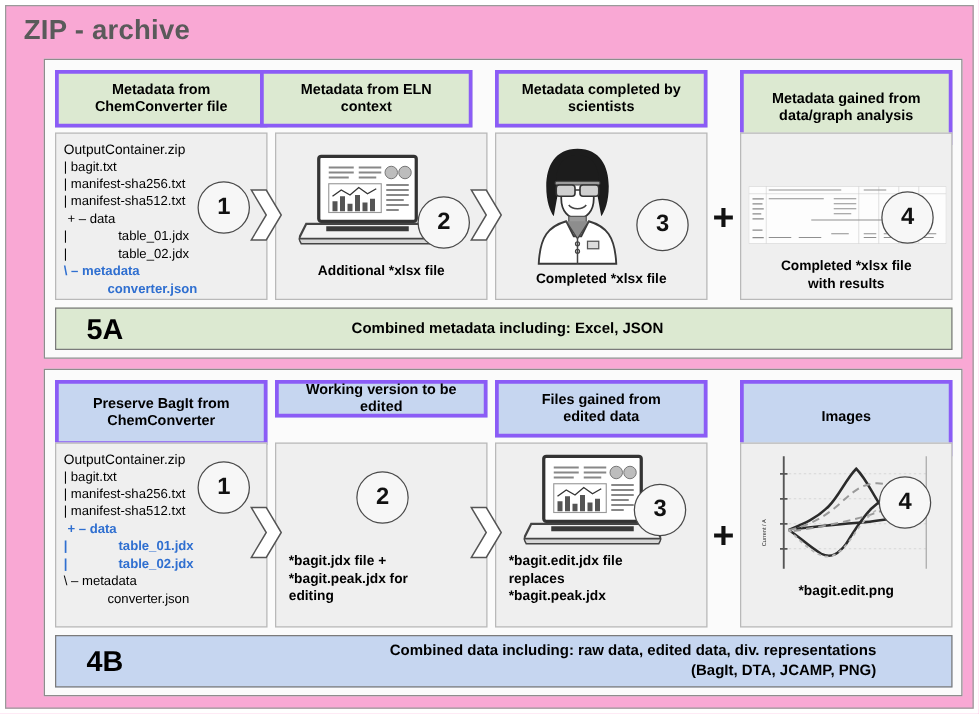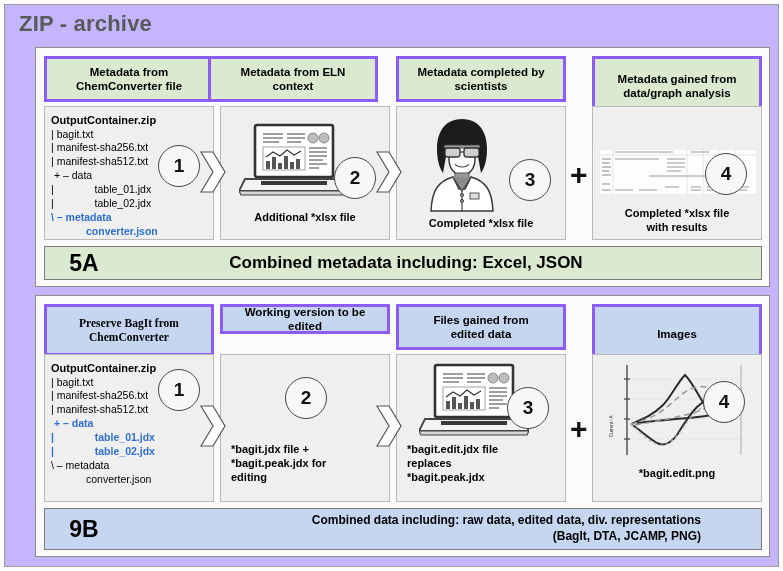--- a/index.html
+++ b/index.html
@@ -8,21 +8,21 @@
     width:783px; height:571px;
     background:#ffffff;
     font-family:"Liberation Sans", sans-serif;
     color:#000;
     overflow:hidden;
   }
   .page-frame {
     position:absolute; left:4px; top:4px;
     width:775px; height:563px;
     border:1px solid #9a9a9a;
-    background:#c4b5fd;
+    background:#f9a8d4;
   }
   .page-title {
     position:absolute; left:14px; top:6px;
     font-size:22px; font-weight:bold; color:#5a5a5a;
     letter-spacing:0.2px;
   }
 
   
   .group {
     position:absolute;
@@ -52,21 +52,21 @@
   }
 
   
   .tree {
     position:absolute; left:6px; top:6px; right:6px;
     font-size:10.5px; line-height:1.32;
     font-family:"Liberation Sans", sans-serif;
     white-space:pre;
   }
   .tree .ln { display:block; }
-  .tree .bold { font-weight:bold; font-size:11px; }
+  .tree .bold { font-weight:normal; font-size:11px; }
   .tree .blue { color:#2f6fd0; font-weight:bold; }
   .tree .blk { color:#000; }
 
   
   .circle {
     position:absolute;
     width:42px; height:42px;
     border:1.6px solid #4a4a4a;
     border-radius:50%;
     background:#f7f7f7;
@@ -100,21 +100,21 @@
   .sumbar.green { background:#dce9d1; }
   .sumbar.blue  { background:#c6d6f0; }
   .sumbar .code {
     width:66px; text-align:center; padding-left:12px;
     font-size:23px; font-weight:bold;
   }
   .sumbar .txt {
     flex:1; text-align:center; font-weight:bold; line-height:1.3;
     padding-right:60px;
   }
-  #sum-a .txt { font-size:17px; }
+  #sum-a .txt { font-size:12px; }
   #sum-b .txt { font-size:12px;text-align:right; }
 
   
   .laptop { position:absolute; }
 
   
   .sheet { position:absolute; }
 
   
   .person { position:absolute; }
@@ -283,21 +283,21 @@
     </div>
 
     <div class="sumbar green" id="sum-a" style="left:8px; top:198px; width:718px; height:34px;">
       <div class="code">5A</div>
       <div class="txt">Combined metadata including: Excel, JSON</div>
     </div>
   </div>
 
   <div class="group" id="group-b">
 
-    <div class="hdr blue" style="left:8px;  top:8px;  width:170px; height:52px;font-family:Liberation Serif, serif;">
+    <div class="hdr blue" style="left:8px;  top:8px;  width:170px; height:52px;">
       <span>Preserve BagIt from<br>ChemConverter</span>
     </div>
     <div class="hdr blue" style="left:184px; top:8px; width:170px; height:30px;">
       <span>Working version to be<br>edited</span>
     </div>
     <div class="hdr blue" style="left:360px; top:8px; width:170px; height:46px;">
       <span>Files gained from<br>edited data</span>
     </div>
     <div class="hdr blue" style="left:556px; top:8px; width:170px; height:61px;">
       <span>Images</span>
@@ -394,17 +394,17 @@
           <path d="M26,63 C34,70 42,80 54,84 C64,86 72,76 80,64 C88,52 98,44 110,40" fill="none" stroke="#b5b5b5" stroke-width="1.4" stroke-dasharray="3 3"></path>
           <text class="axis" x="0" y="0" fill="none"></text>
         </svg>
       </div>
       <div class="ylab" style="left:16px; top:82px;">Current / A</div>
       <div class="circle" style="left:110px; top:26px;">4</div>
       <div class="cap" style="top:112px;">*bagit.edit.png</div>
     </div>
 
     <div class="sumbar blue" id="sum-b" style="left:8px; top:212px; width:718px; height:42px;">
-      <div class="code">9B</div>
+      <div class="code">4B</div>
       <div class="txt">Combined data including: raw data, edited data, div. representations<br>(BagIt, DTA, JCAMP, PNG)</div>
     </div>
   </div>
 </div>
 
 </body></html>

